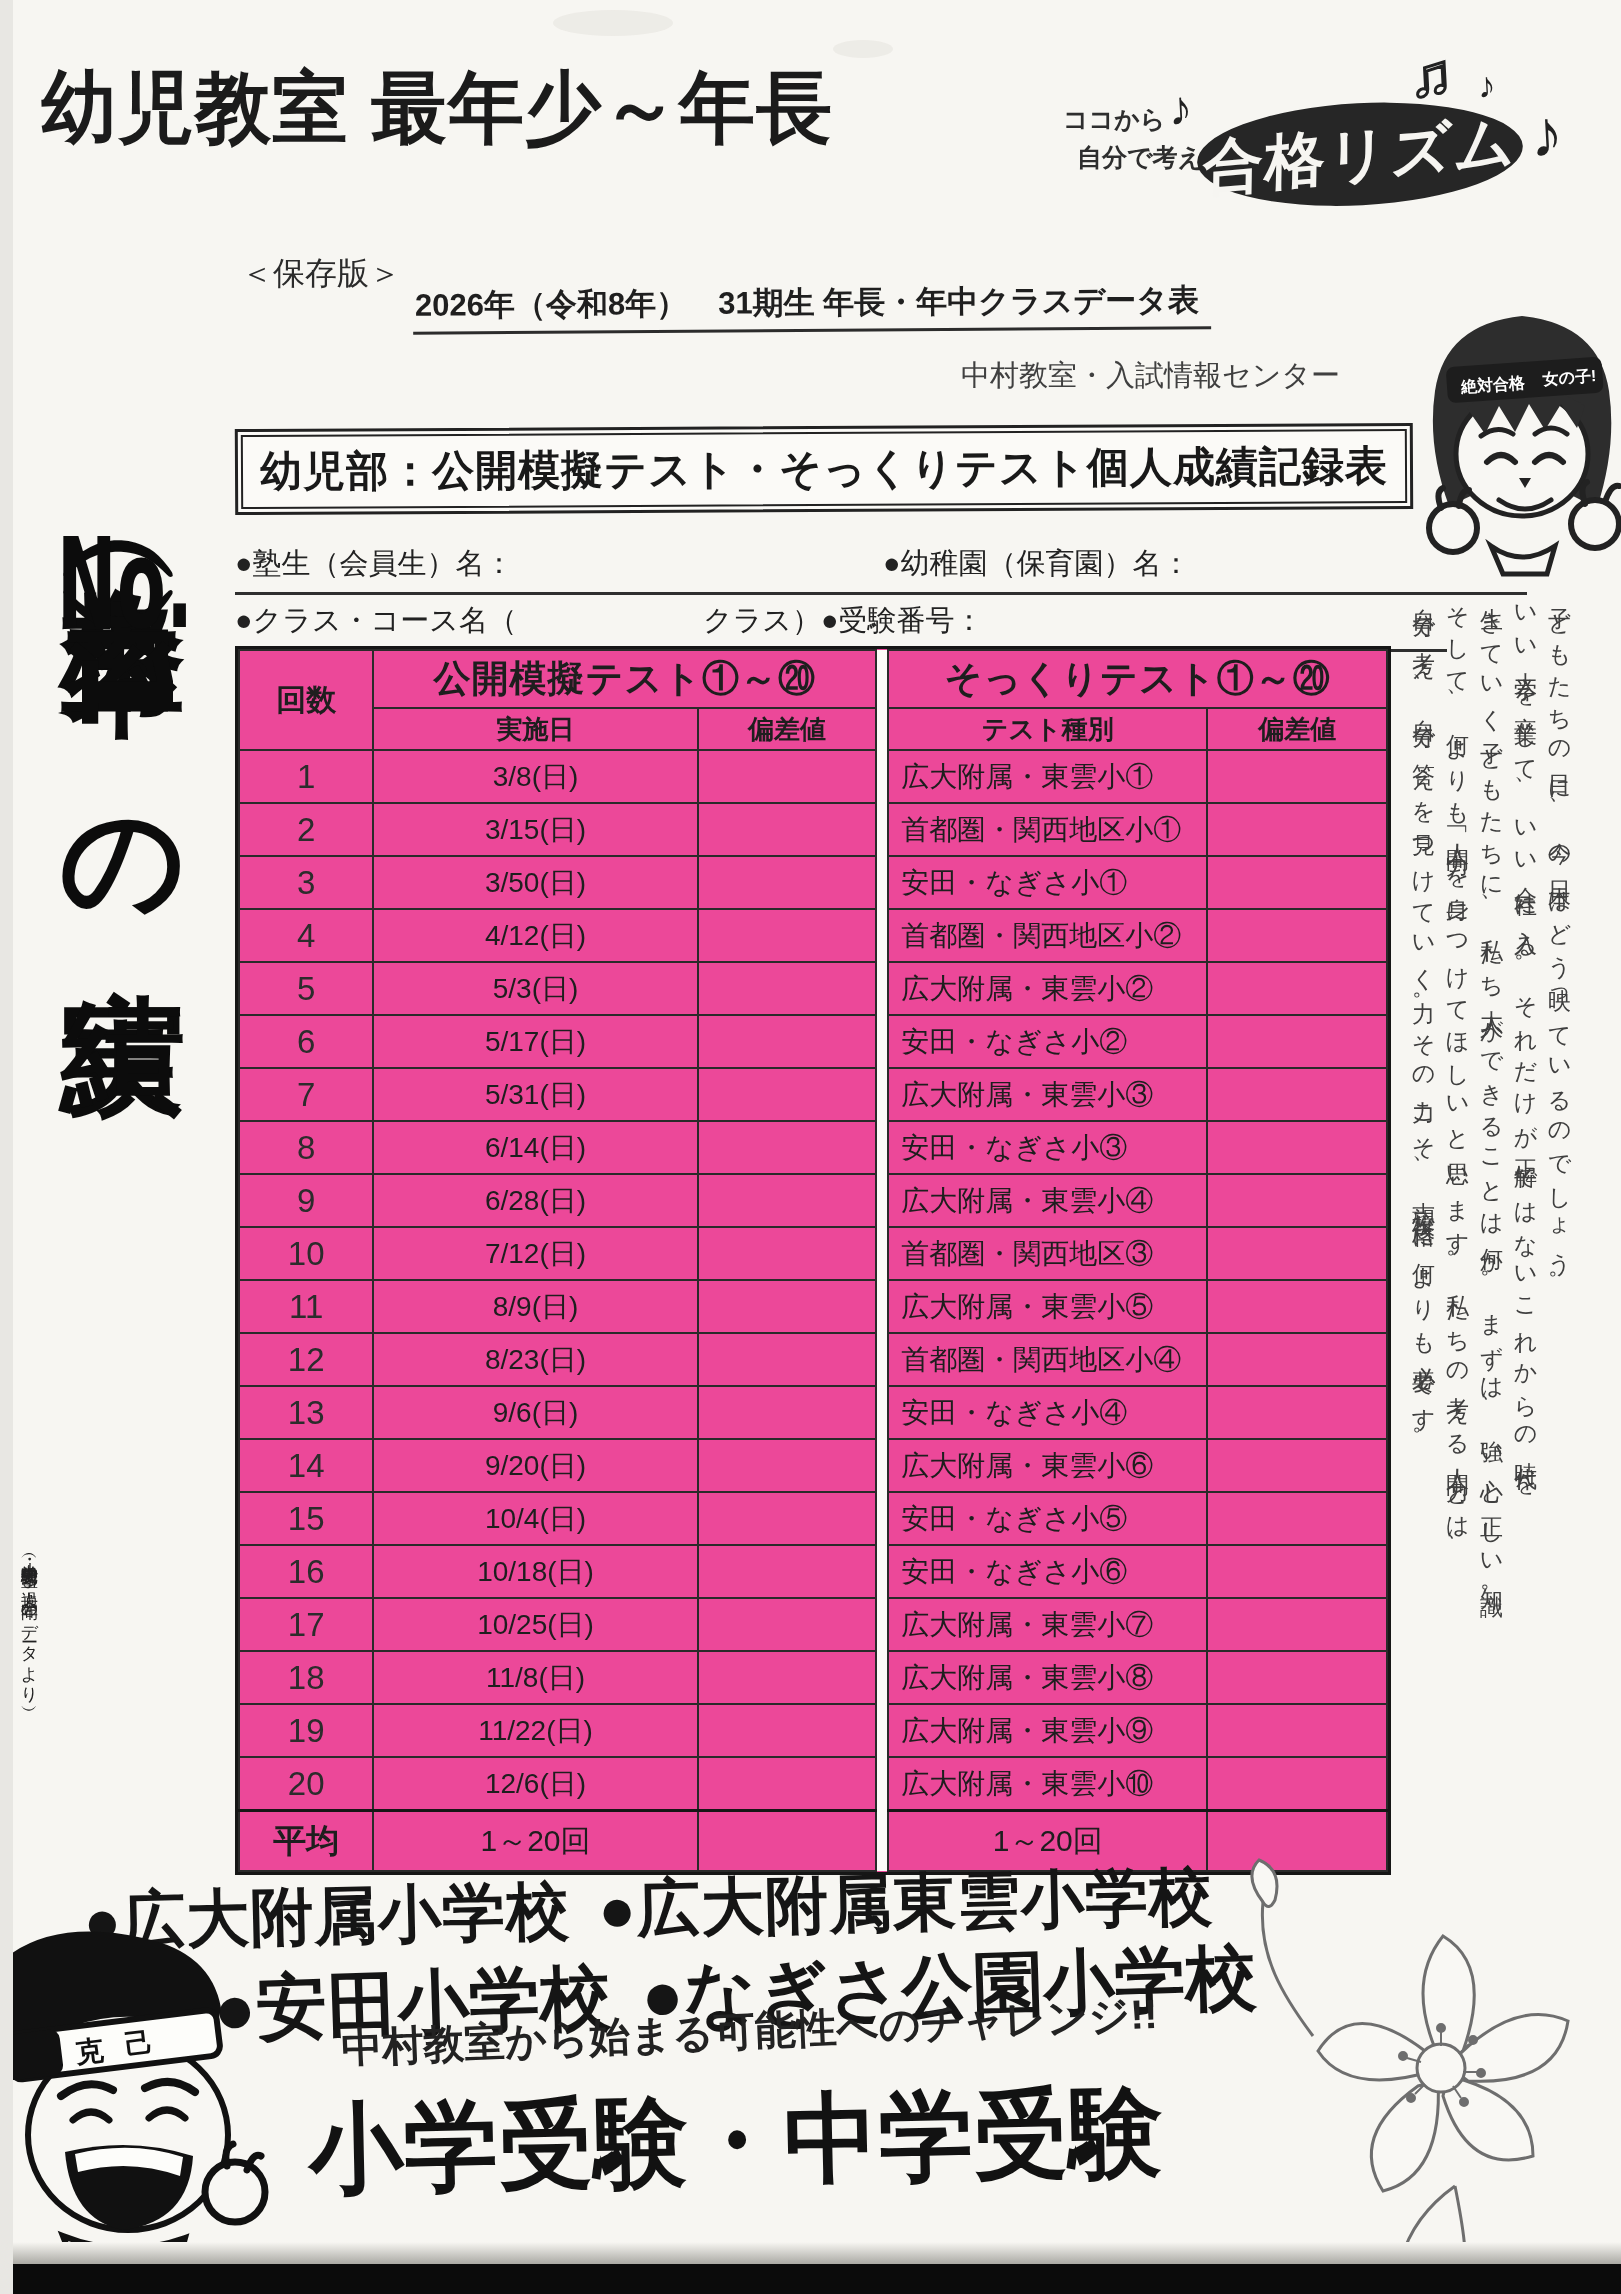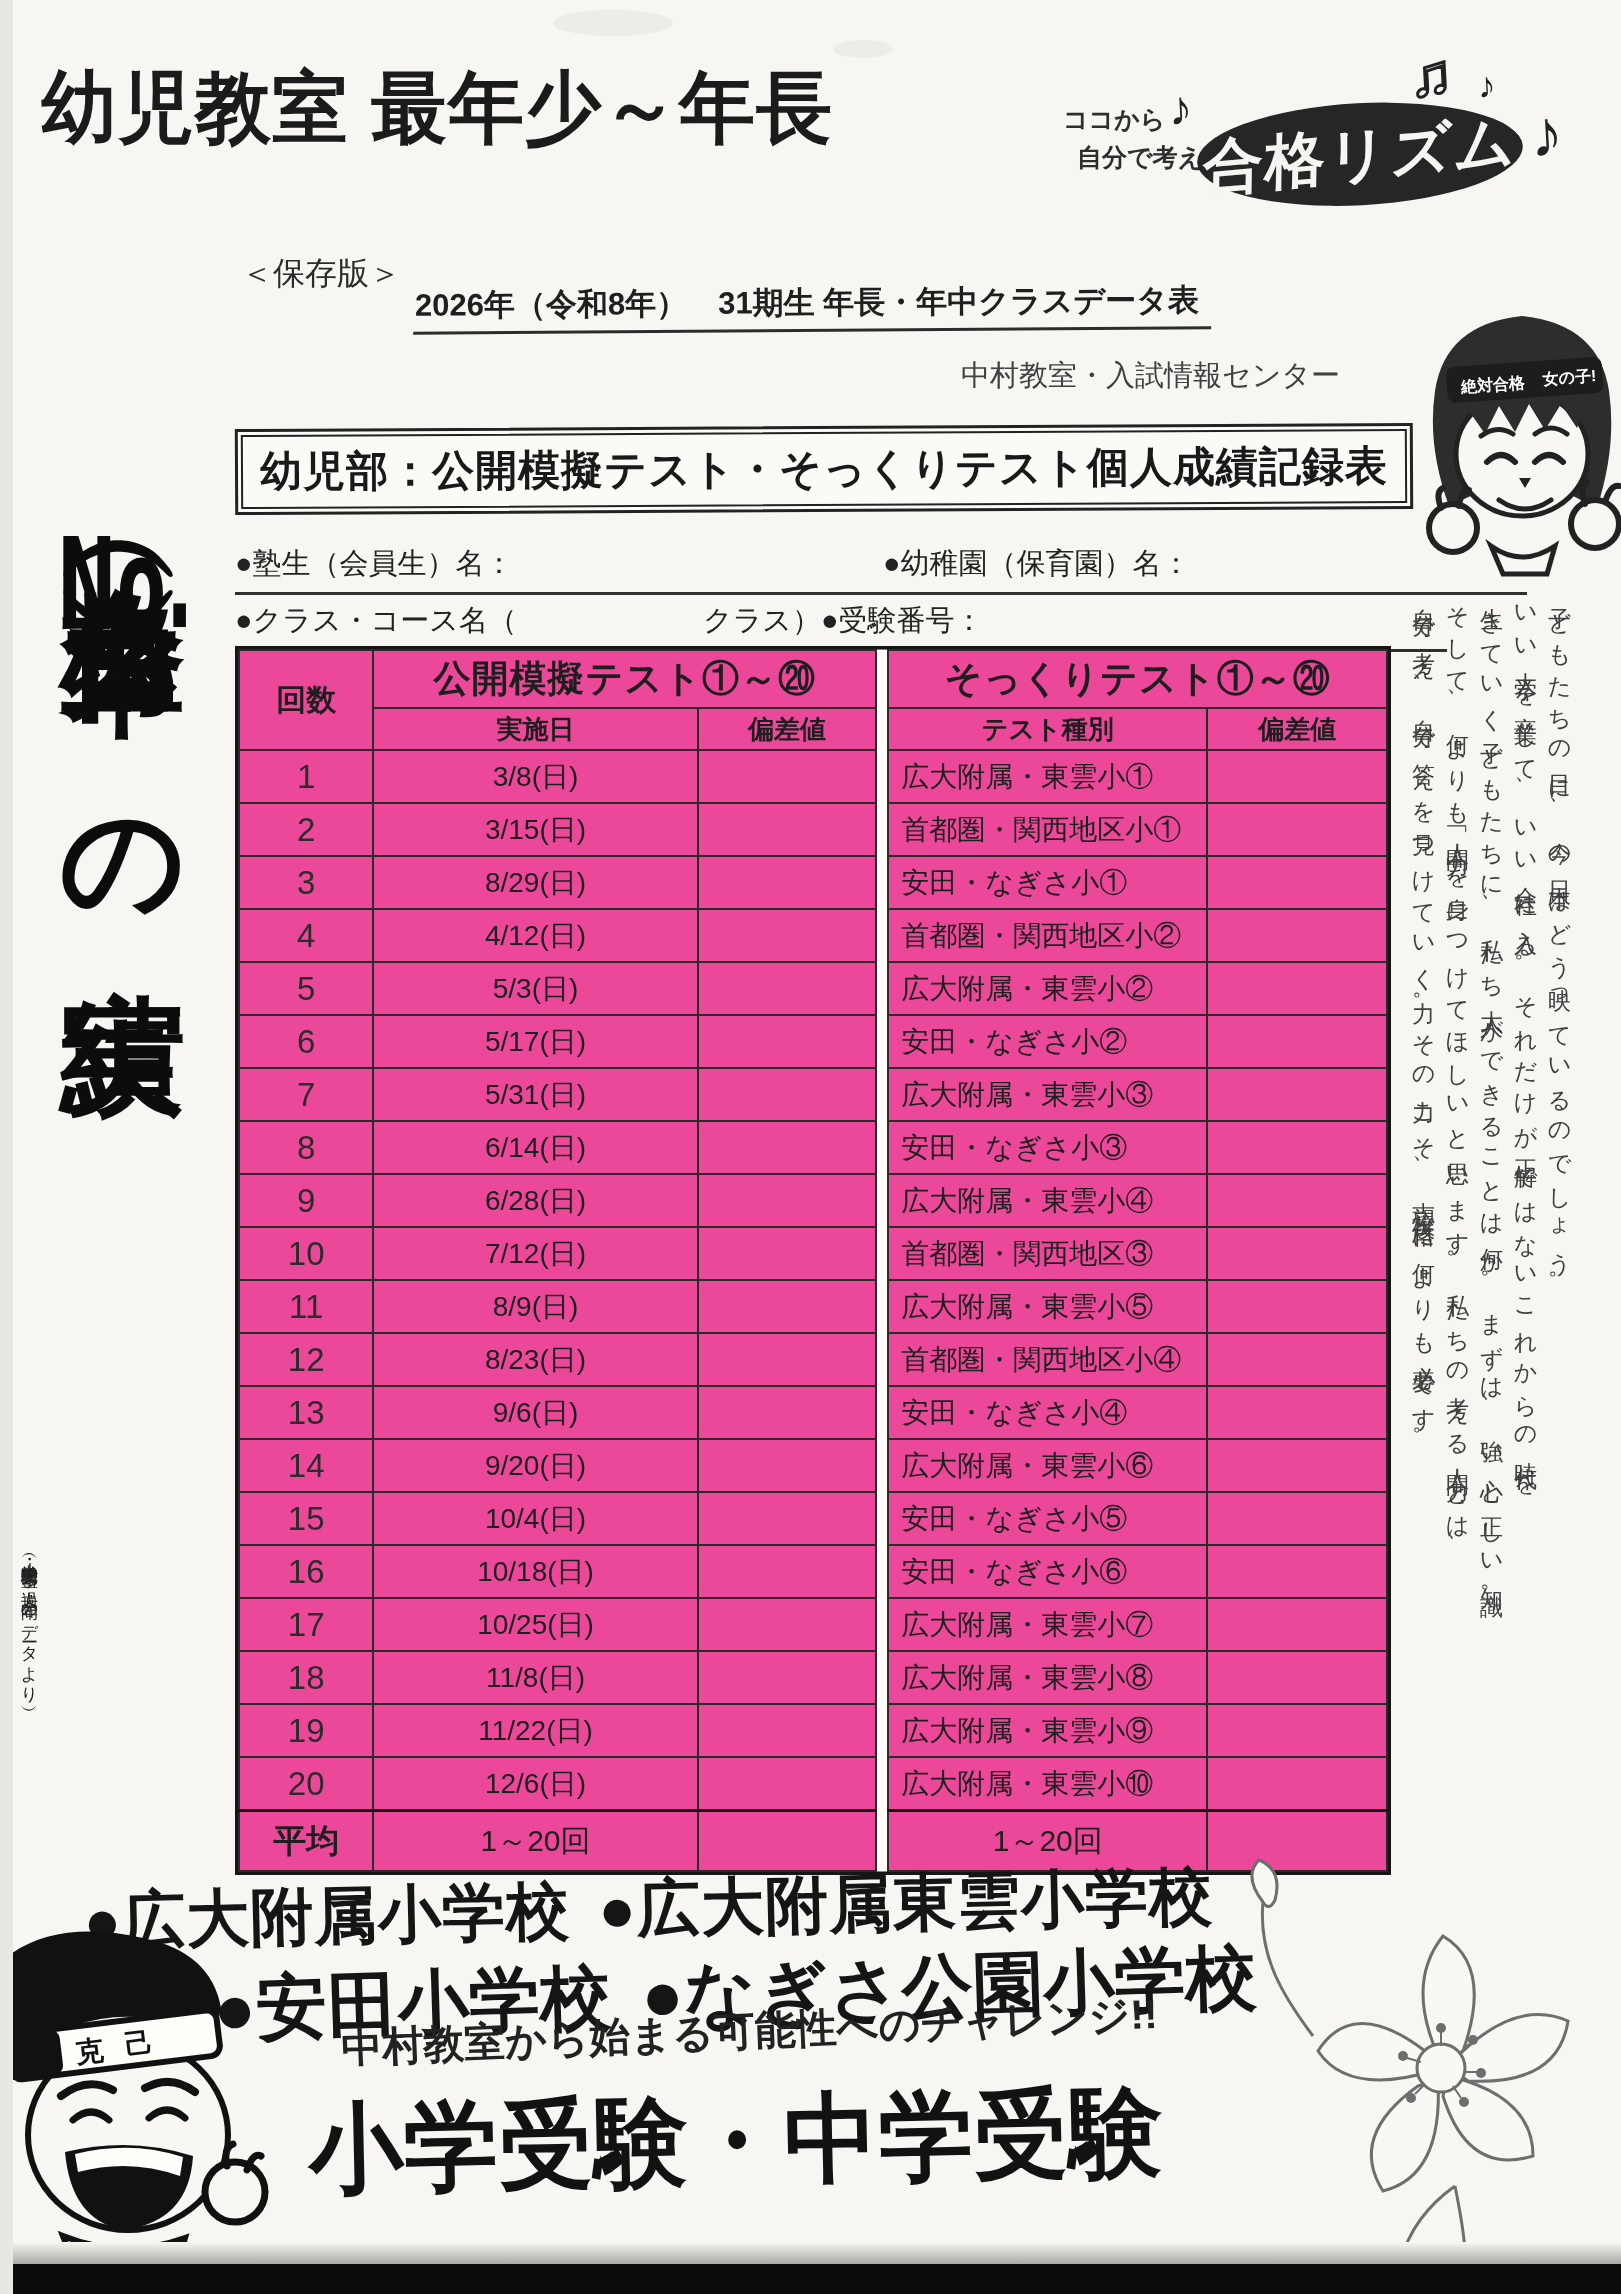--- a/index.html
+++ b/index.html
@@ -195,21 +195,21 @@
       <tr>
             <td class="no">2</td>
             <td class="date">3/15(日)</td>
             <td class="dev"></td>
             <td class="gap"></td>
             <td class="test">首都圏・関西地区小①</td>
             <td class="dev"></td>
           </tr>
       <tr>
             <td class="no">3</td>
-            <td class="date">8/29(日)</td>
+            <td class="date">3/50(日)</td>
             <td class="dev"></td>
             <td class="gap"></td>
             <td class="test">安田・なぎさ小①</td>
             <td class="dev"></td>
           </tr>
       <tr>
             <td class="no">4</td>
             <td class="date">4/12(日)</td>
             <td class="dev"></td>
             <td class="gap"></td>

